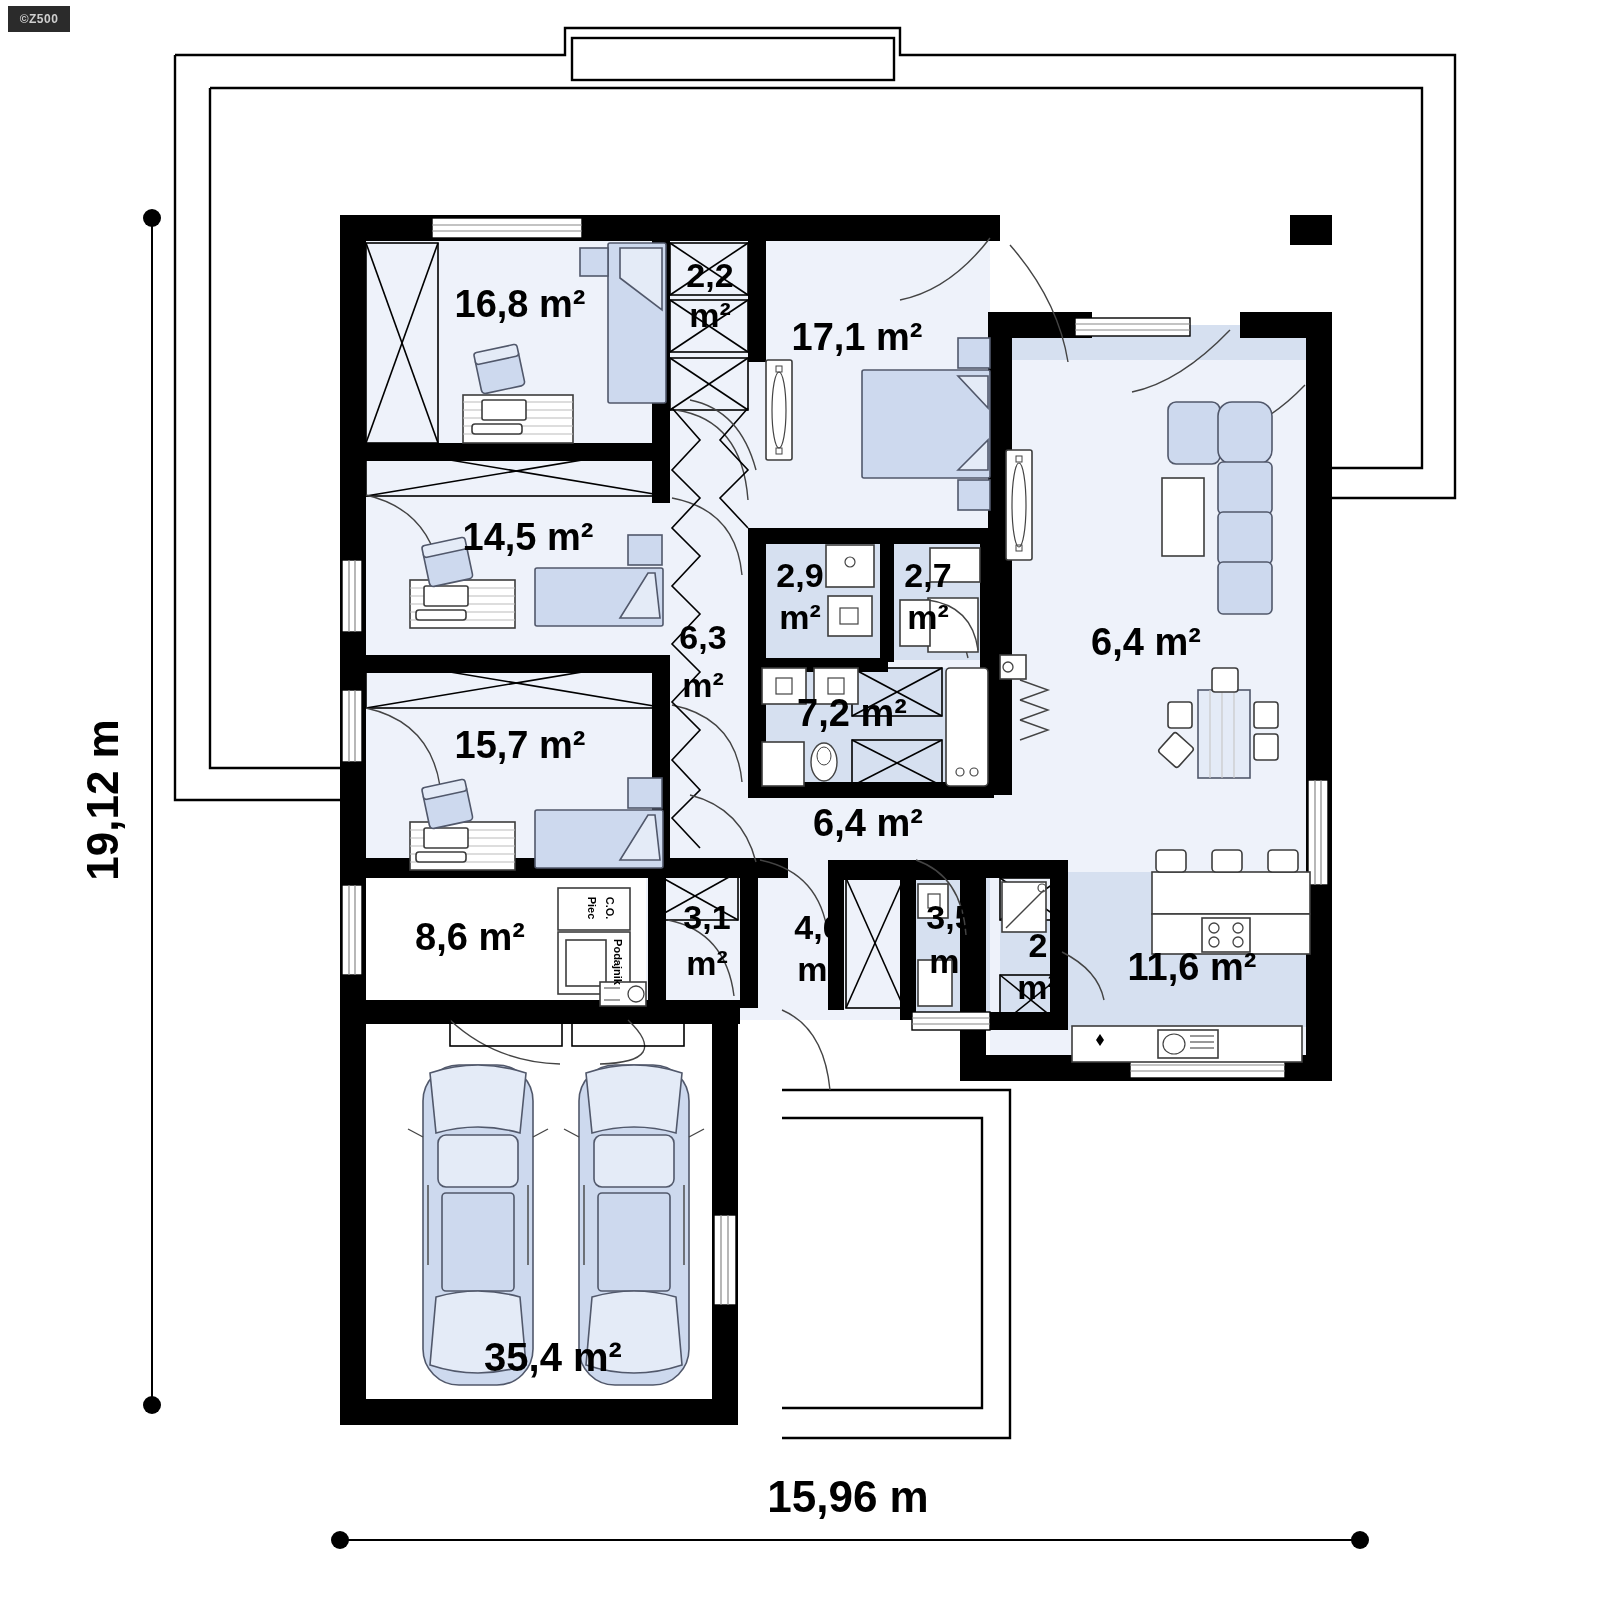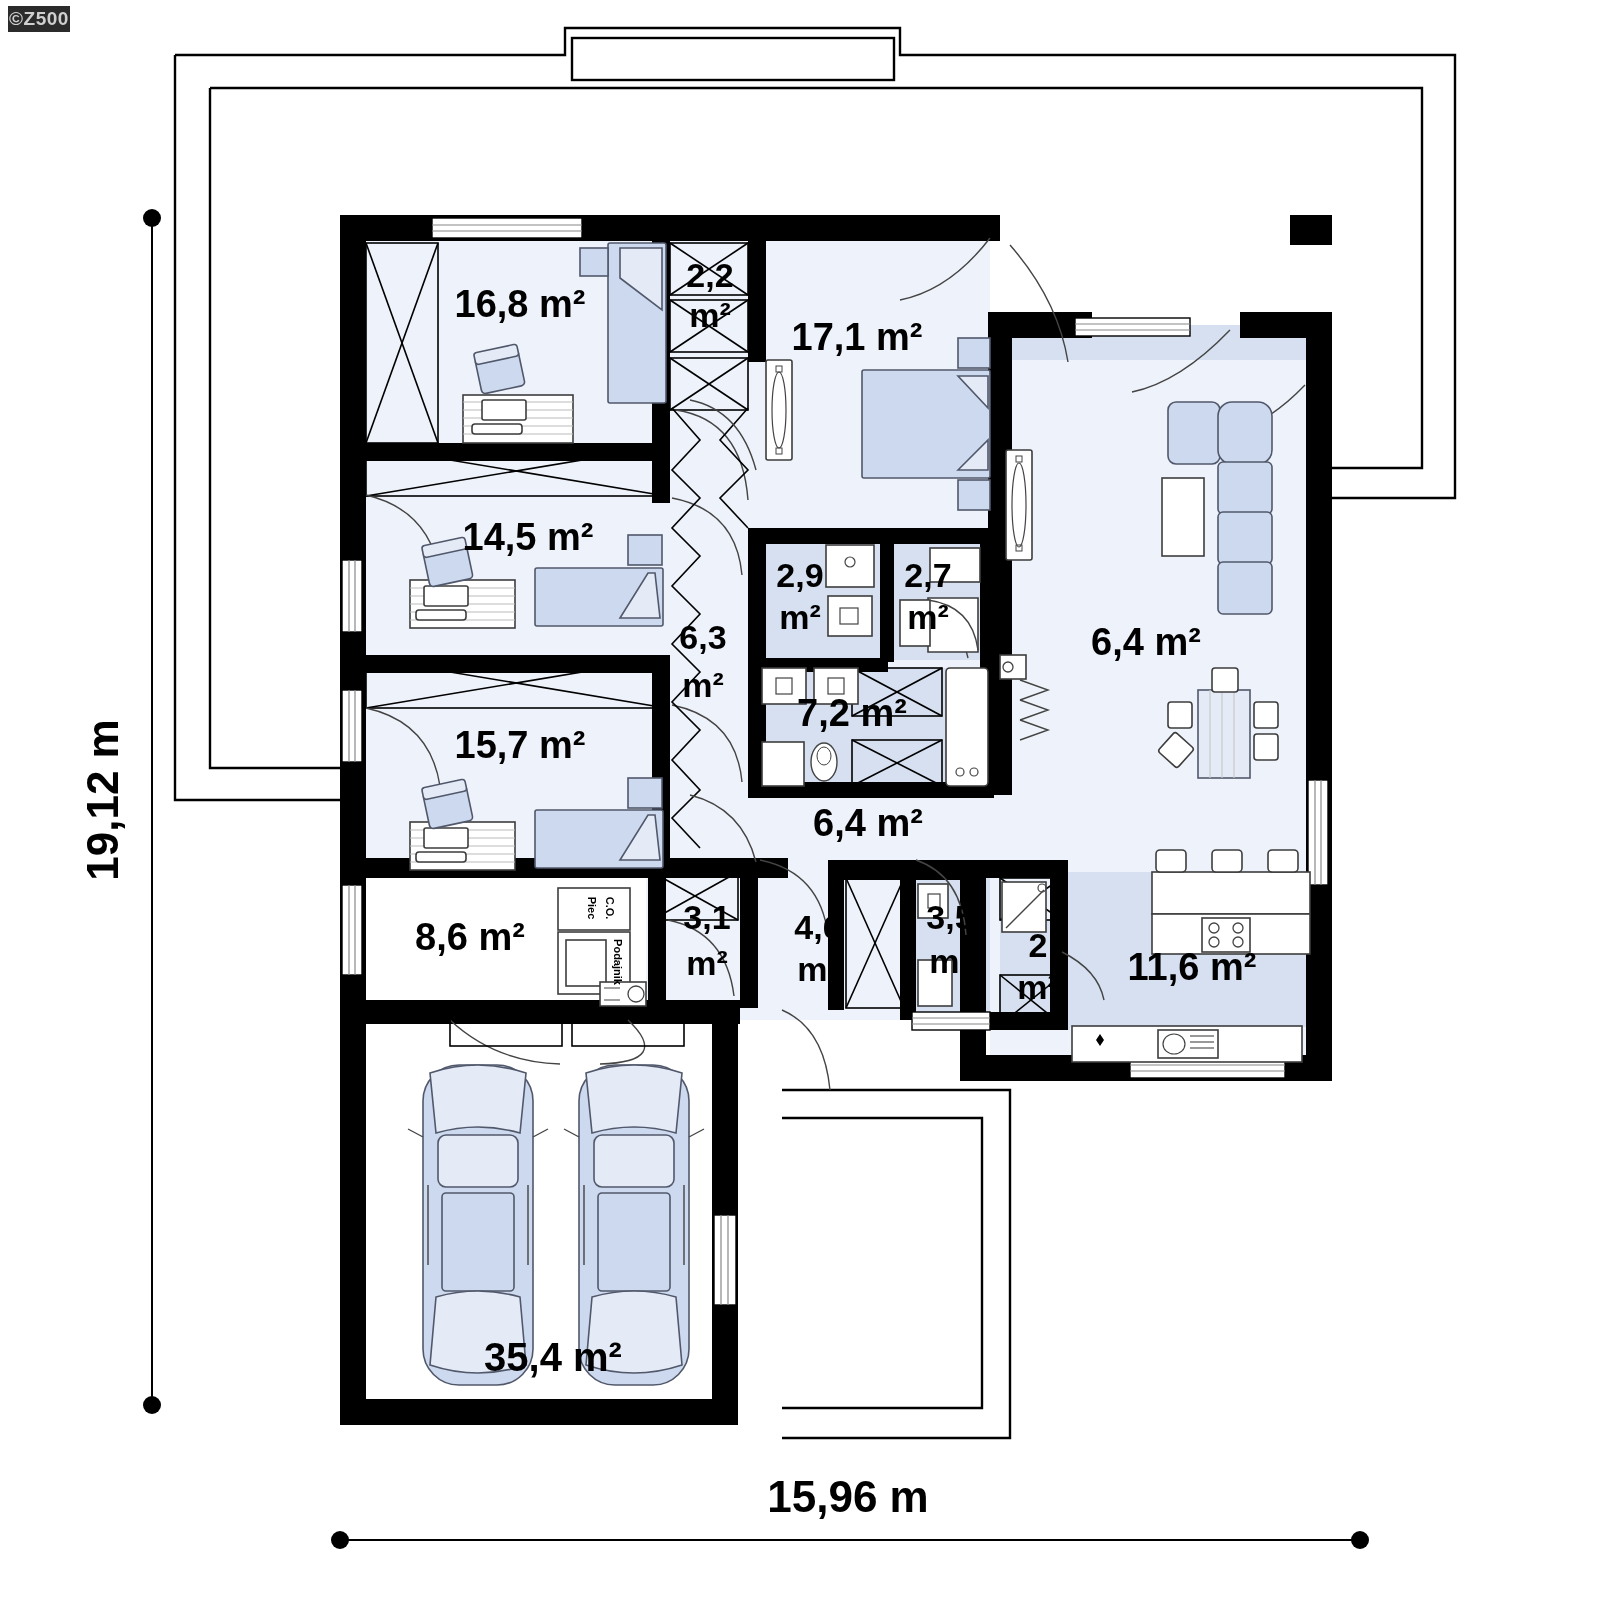--- a/index.html
+++ b/index.html
@@ -1,21 +1,21 @@
 <!DOCTYPE html>
 <html><head>
 <meta charset="utf-8">
 <style>
   html,body{margin:0;padding:0;background:#ffffff;}
   body{width:1600px;height:1604px;position:relative;overflow:hidden;
        font-family:"Liberation Sans", sans-serif;}
   #stage{position:absolute;left:0;top:0;width:1600px;height:1604px;}
   svg#plan{position:absolute;left:0;top:0;width:1600px;height:1604px;display:block;}
   .watermark{position:absolute;left:8px;top:6px;width:62px;height:26px;
-     background:#2b2b2b;color:#cfcfcf;font-size:19px;font-weight:600;
+     background:#2b2b2b;color:#cfcfcf;font-size:12px;font-weight:600;
      display:flex;align-items:center;justify-content:center;letter-spacing:.5px;}
   .lbl{font-family:"Liberation Sans", sans-serif;font-weight:bold;fill:#000;
        text-anchor:middle;dominant-baseline:middle;}
   .dimtxt{font-family:"Liberation Sans", sans-serif;font-weight:bold;fill:#000;
        text-anchor:middle;font-size:44px;}
   .wall{fill:#000000;}
   .room{fill:#eef2fa;}
   .roomb{fill:#d6e0f0;}
   .white{fill:#ffffff;}
   .furn{fill:#cdd9ee;stroke:#51586b;stroke-width:1.6;}

